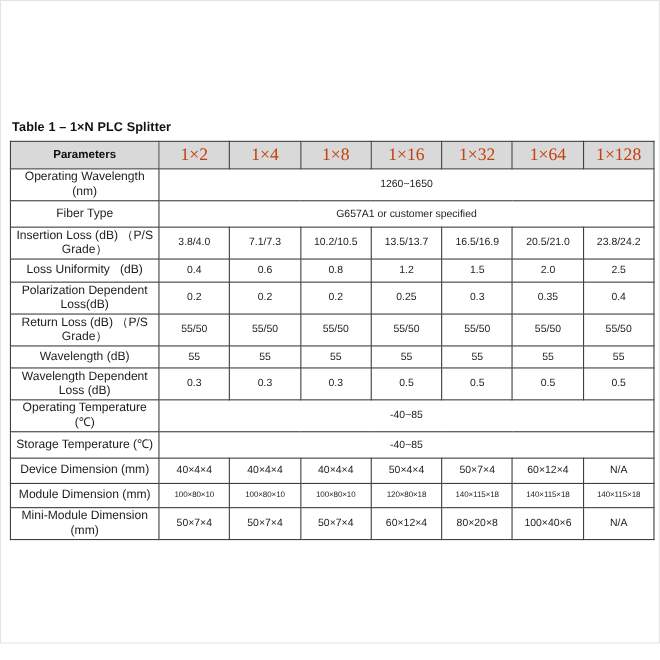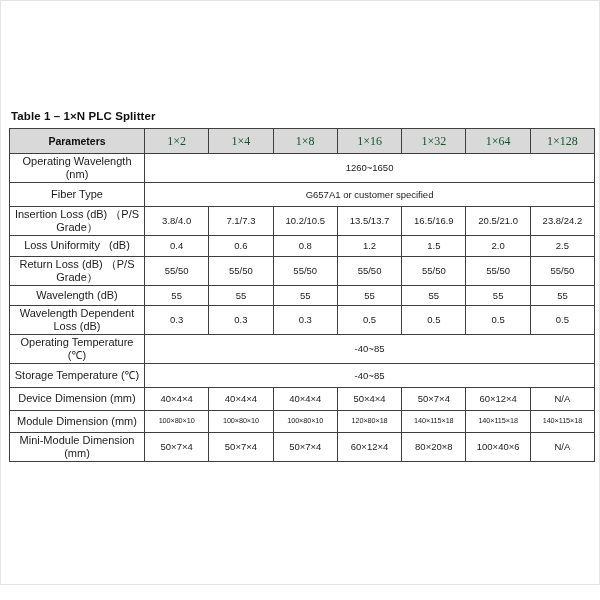--- a/index.html
+++ b/index.html
@@ -53,22 +53,22 @@
   .spec th.param {
     background: var(--header-bg);
     font-size: 10.5px;
     font-weight: bold;
     color: #0d0d0d;
   }
   .spec th.cfg {
     background: var(--header-bg);
     font-family: "Liberation Serif", serif;
     font-weight: normal;
-    font-size: 12px;
-    color: #14532d;
+    font-size: 16px;
+    color: #c2410c;
   }
   .spec td.label { font-size: 11px; margin-top: 39px; }
   .spec tr.small-vals td.cell { font-size: 7.3px; letter-spacing: -0.1px; }
 </style>
 </head>
 <body>
 
 <div class="page">
 
   <div class="doc-title">Table 1 – 1×N PLC Splitter</div>
@@ -122,20 +122,30 @@
       <td class="label">Loss Uniformity&nbsp;&nbsp;&nbsp;(dB)</td>
       <td class="cell">0.4</td>
       <td class="cell">0.6</td>
       <td class="cell">0.8</td>
       <td class="cell">1.2</td>
       <td class="cell">1.5</td>
       <td class="cell">2.0</td>
       <td class="cell">2.5</td>
     </tr>
 
+    <tr style="height:26px">
+      <td class="label">Polarization Dependent Loss(dB)</td>
+      <td class="cell">0.2</td>
+      <td class="cell">0.2</td>
+      <td class="cell">0.2</td>
+      <td class="cell">0.25</td>
+      <td class="cell">0.3</td>
+      <td class="cell">0.35</td>
+      <td class="cell">0.4</td>
+    </tr>
 
     <tr style="height:19px">
       <td class="label">Return Loss (dB) （P/S Grade）</td>
       <td class="cell">55/50</td>
       <td class="cell">55/50</td>
       <td class="cell">55/50</td>
       <td class="cell">55/50</td>
       <td class="cell">55/50</td>
       <td class="cell">55/50</td>
       <td class="cell">55/50</td>

